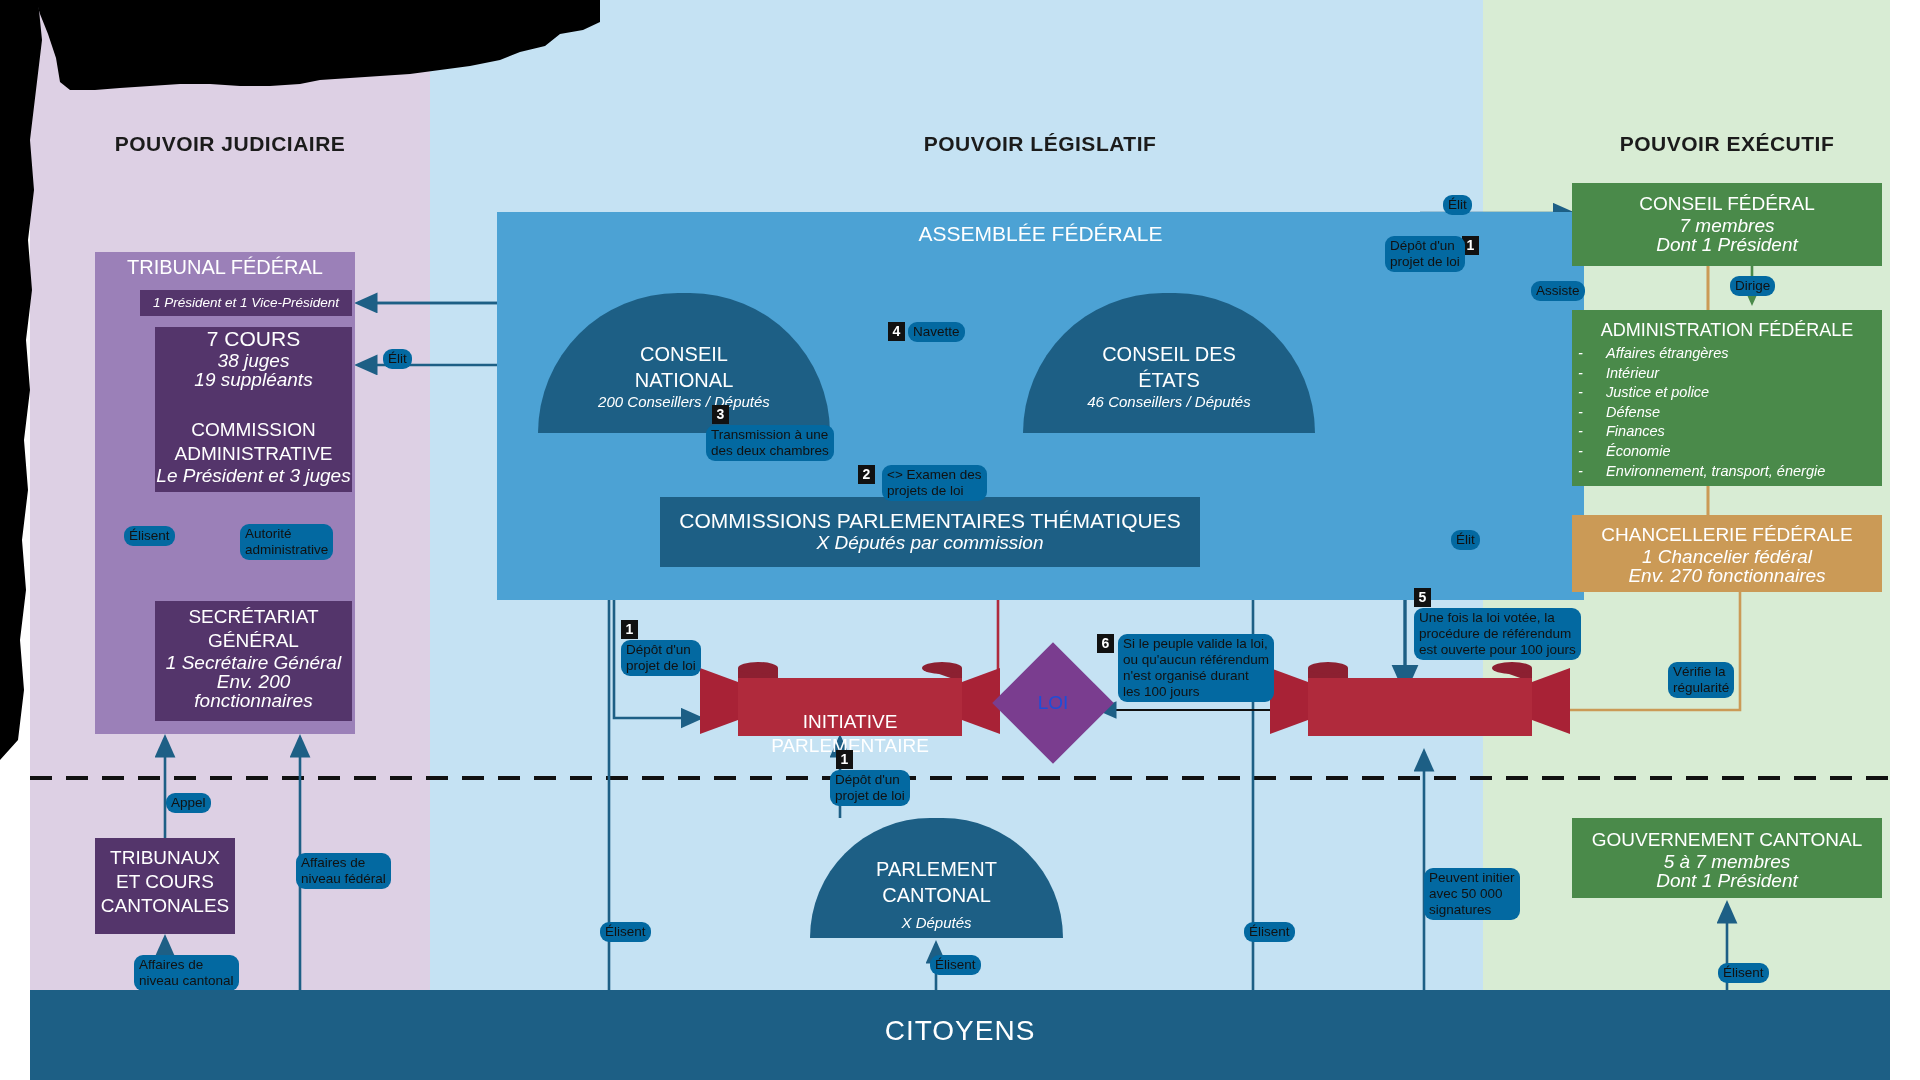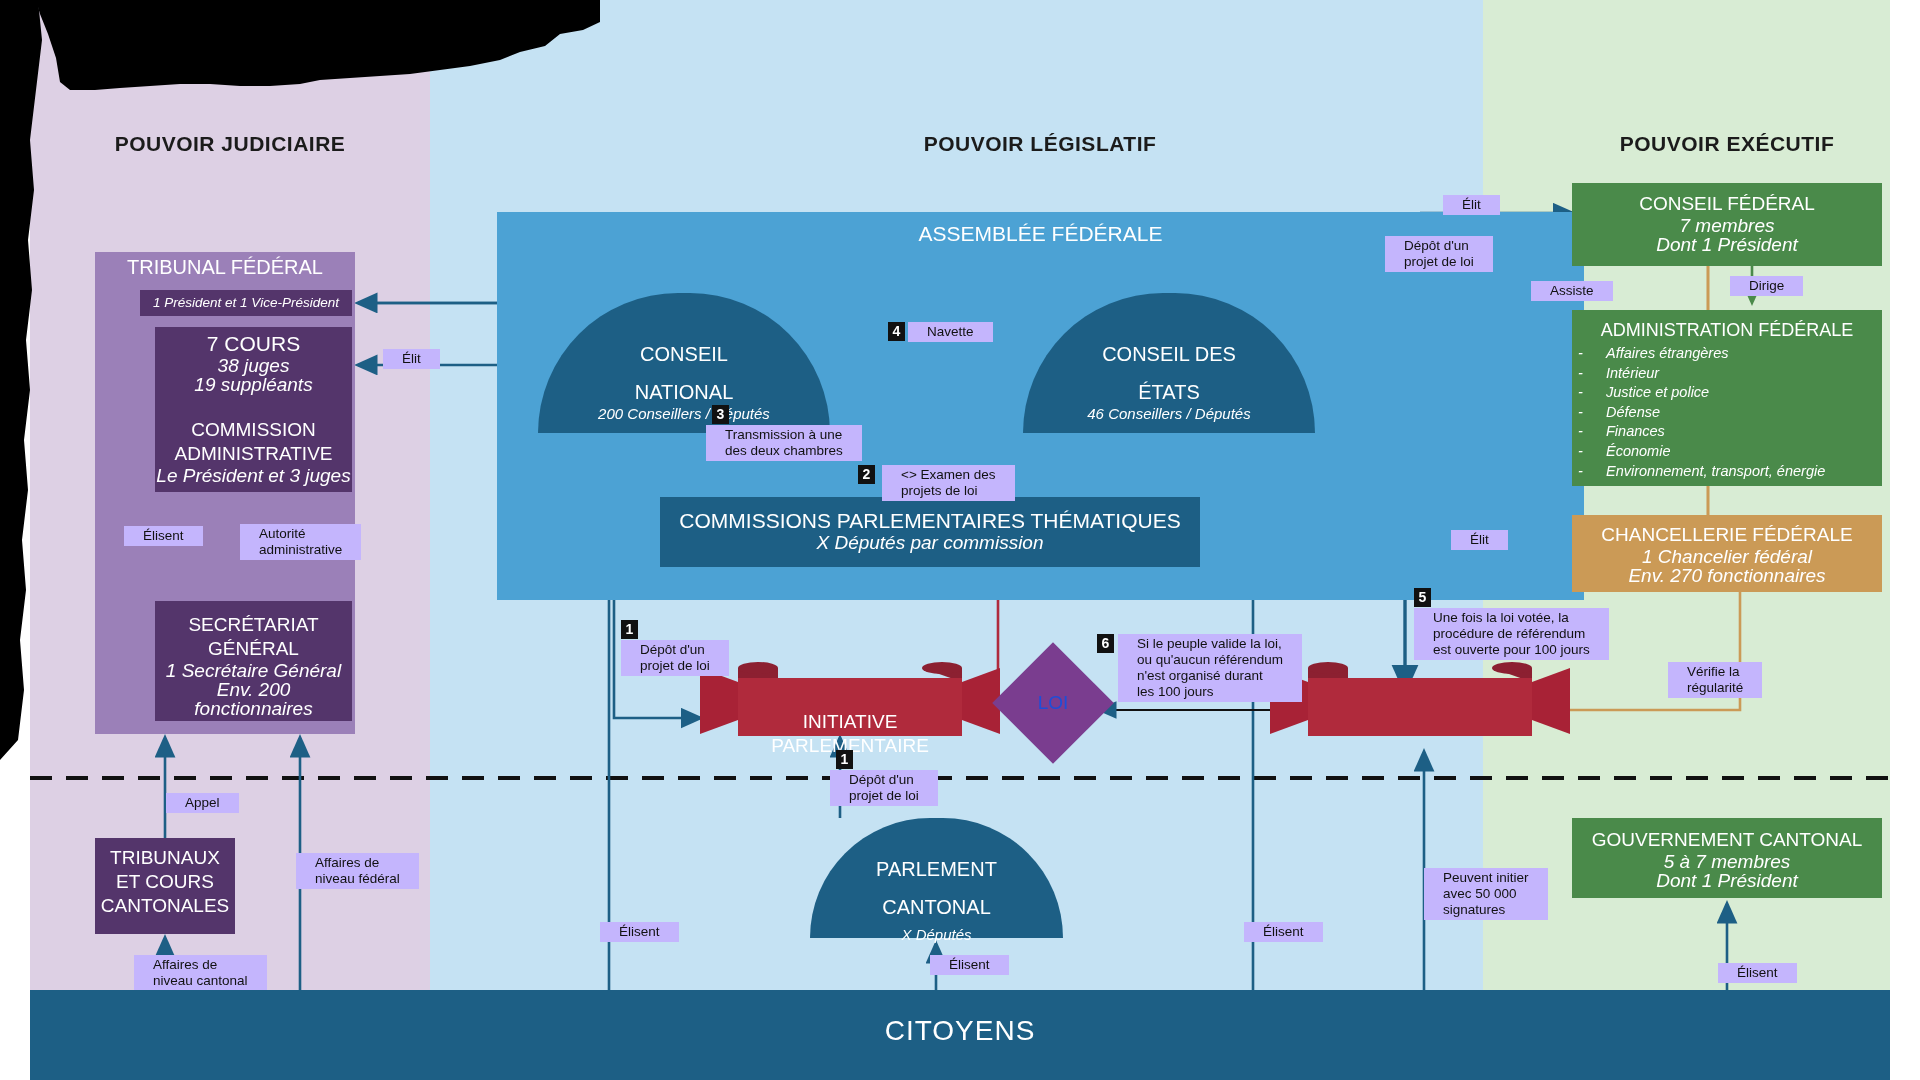--- a/index.html
+++ b/index.html
@@ -22,48 +22,48 @@
   #torn2{position:absolute;left:0;top:0;width:46px;height:760px;background:#000;
         clip-path:polygon(0 0,38px 0,42px 40px,36px 90px,30px 140px,34px 190px,
         28px 240px,32px 290px,26px 340px,30px 390px,24px 440px,28px 490px,
         22px 540px,26px 590px,20px 640px,24px 690px,18px 740px,0 760px);}
 
   
   .ttl{position:absolute;font-weight:bold;letter-spacing:.5px;text-align:center;}
   .box{position:absolute;box-sizing:border-box;text-align:center;color:#fff;}
   .box .bt{font-size:19px;line-height:24px;}
   .box .bs{font-size:19px;font-style:italic;line-height:19px;}
-  .lbl{position:absolute;background:#c4b5fd;color:#111;font-size:13.5px;line-height:16px;
-       padding:2px 19px;box-sizing:border-box;white-space:pre-line;}
+  .lbl{position:absolute;background:#0369a1;color:#111;font-size:13.5px;line-height:16px;
+       padding:2px 5px;box-sizing:border-box;white-space:pre-line;border-radius:9px;}
   .num{position:absolute;background:#111;color:#fff;font-size:14px;font-weight:bold;
        width:17px;height:19px;line-height:19px;text-align:center;}
 
   
   #wires{position:absolute;left:0;top:0;width:1920px;height:1080px;pointer-events:none;}
 
   
   #tf-wrap{left:95px;top:252px;width:260px;height:482px;background:#9b80b8;}
   #tf-title{position:absolute;left:95px;top:256px;width:260px;text-align:center;
             color:#fff;font-size:20px;}
   #tf-pres{left:140px;top:290px;width:212px;height:26px;background:#54356b;}
   #tf-pres .bs{font-size:13.5px;line-height:26px;}
-  #tf-cours{left:155px;top:327px;width:197px;height:97px;background:#54356b;padding-top:5px;}
+  #tf-cours{left:155px;top:327px;width:197px;height:97px;background:#54356b;}
   #tf-comm{left:155px;top:412px;width:197px;height:80px;background:#54356b;padding-top:6px;}
-  #tf-sec{left:155px;top:601px;width:197px;height:120px;background:#54356b;padding-top:12px;}
+  #tf-sec{left:155px;top:601px;width:197px;height:120px;background:#54356b;padding-top:4px;}
   #trib-cant{left:95px;top:838px;width:140px;height:96px;background:#54356b;padding-top:8px;}
 
   
   #assemblee{left:497px;top:212px;width:1087px;height:388px;background:#4ca2d4;}
   #ass-title{position:absolute;left:497px;top:222px;width:1087px;text-align:center;
              color:#fff;font-size:21px;}
   .dome{position:absolute;background:#1d5f85;color:#fff;text-align:center;
         border-radius:1000px 1000px 0 0;}
   #cn{left:538px;top:293px;width:292px;height:140px;}
   #ce{left:1023px;top:293px;width:292px;height:140px;}
-  .dome .dt{font-size:20px;line-height:26px;margin-top:12px;}
+  .dome .dt{font-size:20px;line-height:26px;}
   .dome .ds{font-size:15px;font-style:italic;}
   #comm-th{left:660px;top:497px;width:540px;height:70px;background:#1d5f85;padding-top:12px;}
   #parl-cant{left:810px;top:818px;width:253px;height:120px;}
 
   
   #cons-fed{left:1572px;top:183px;width:310px;height:83px;background:#4a8a4a;padding-top:9px;}
   #admin-fed{left:1572px;top:310px;width:310px;height:176px;background:#4a8a4a;padding:8px 0 13px 0;}
   #admin-fed .bt{font-size:18px;}
   #admin-list{position:absolute;left:1592px;top:344px;color:#fff;font-size:14.5px;
               font-style:italic;line-height:19.6px;text-align:left;}

